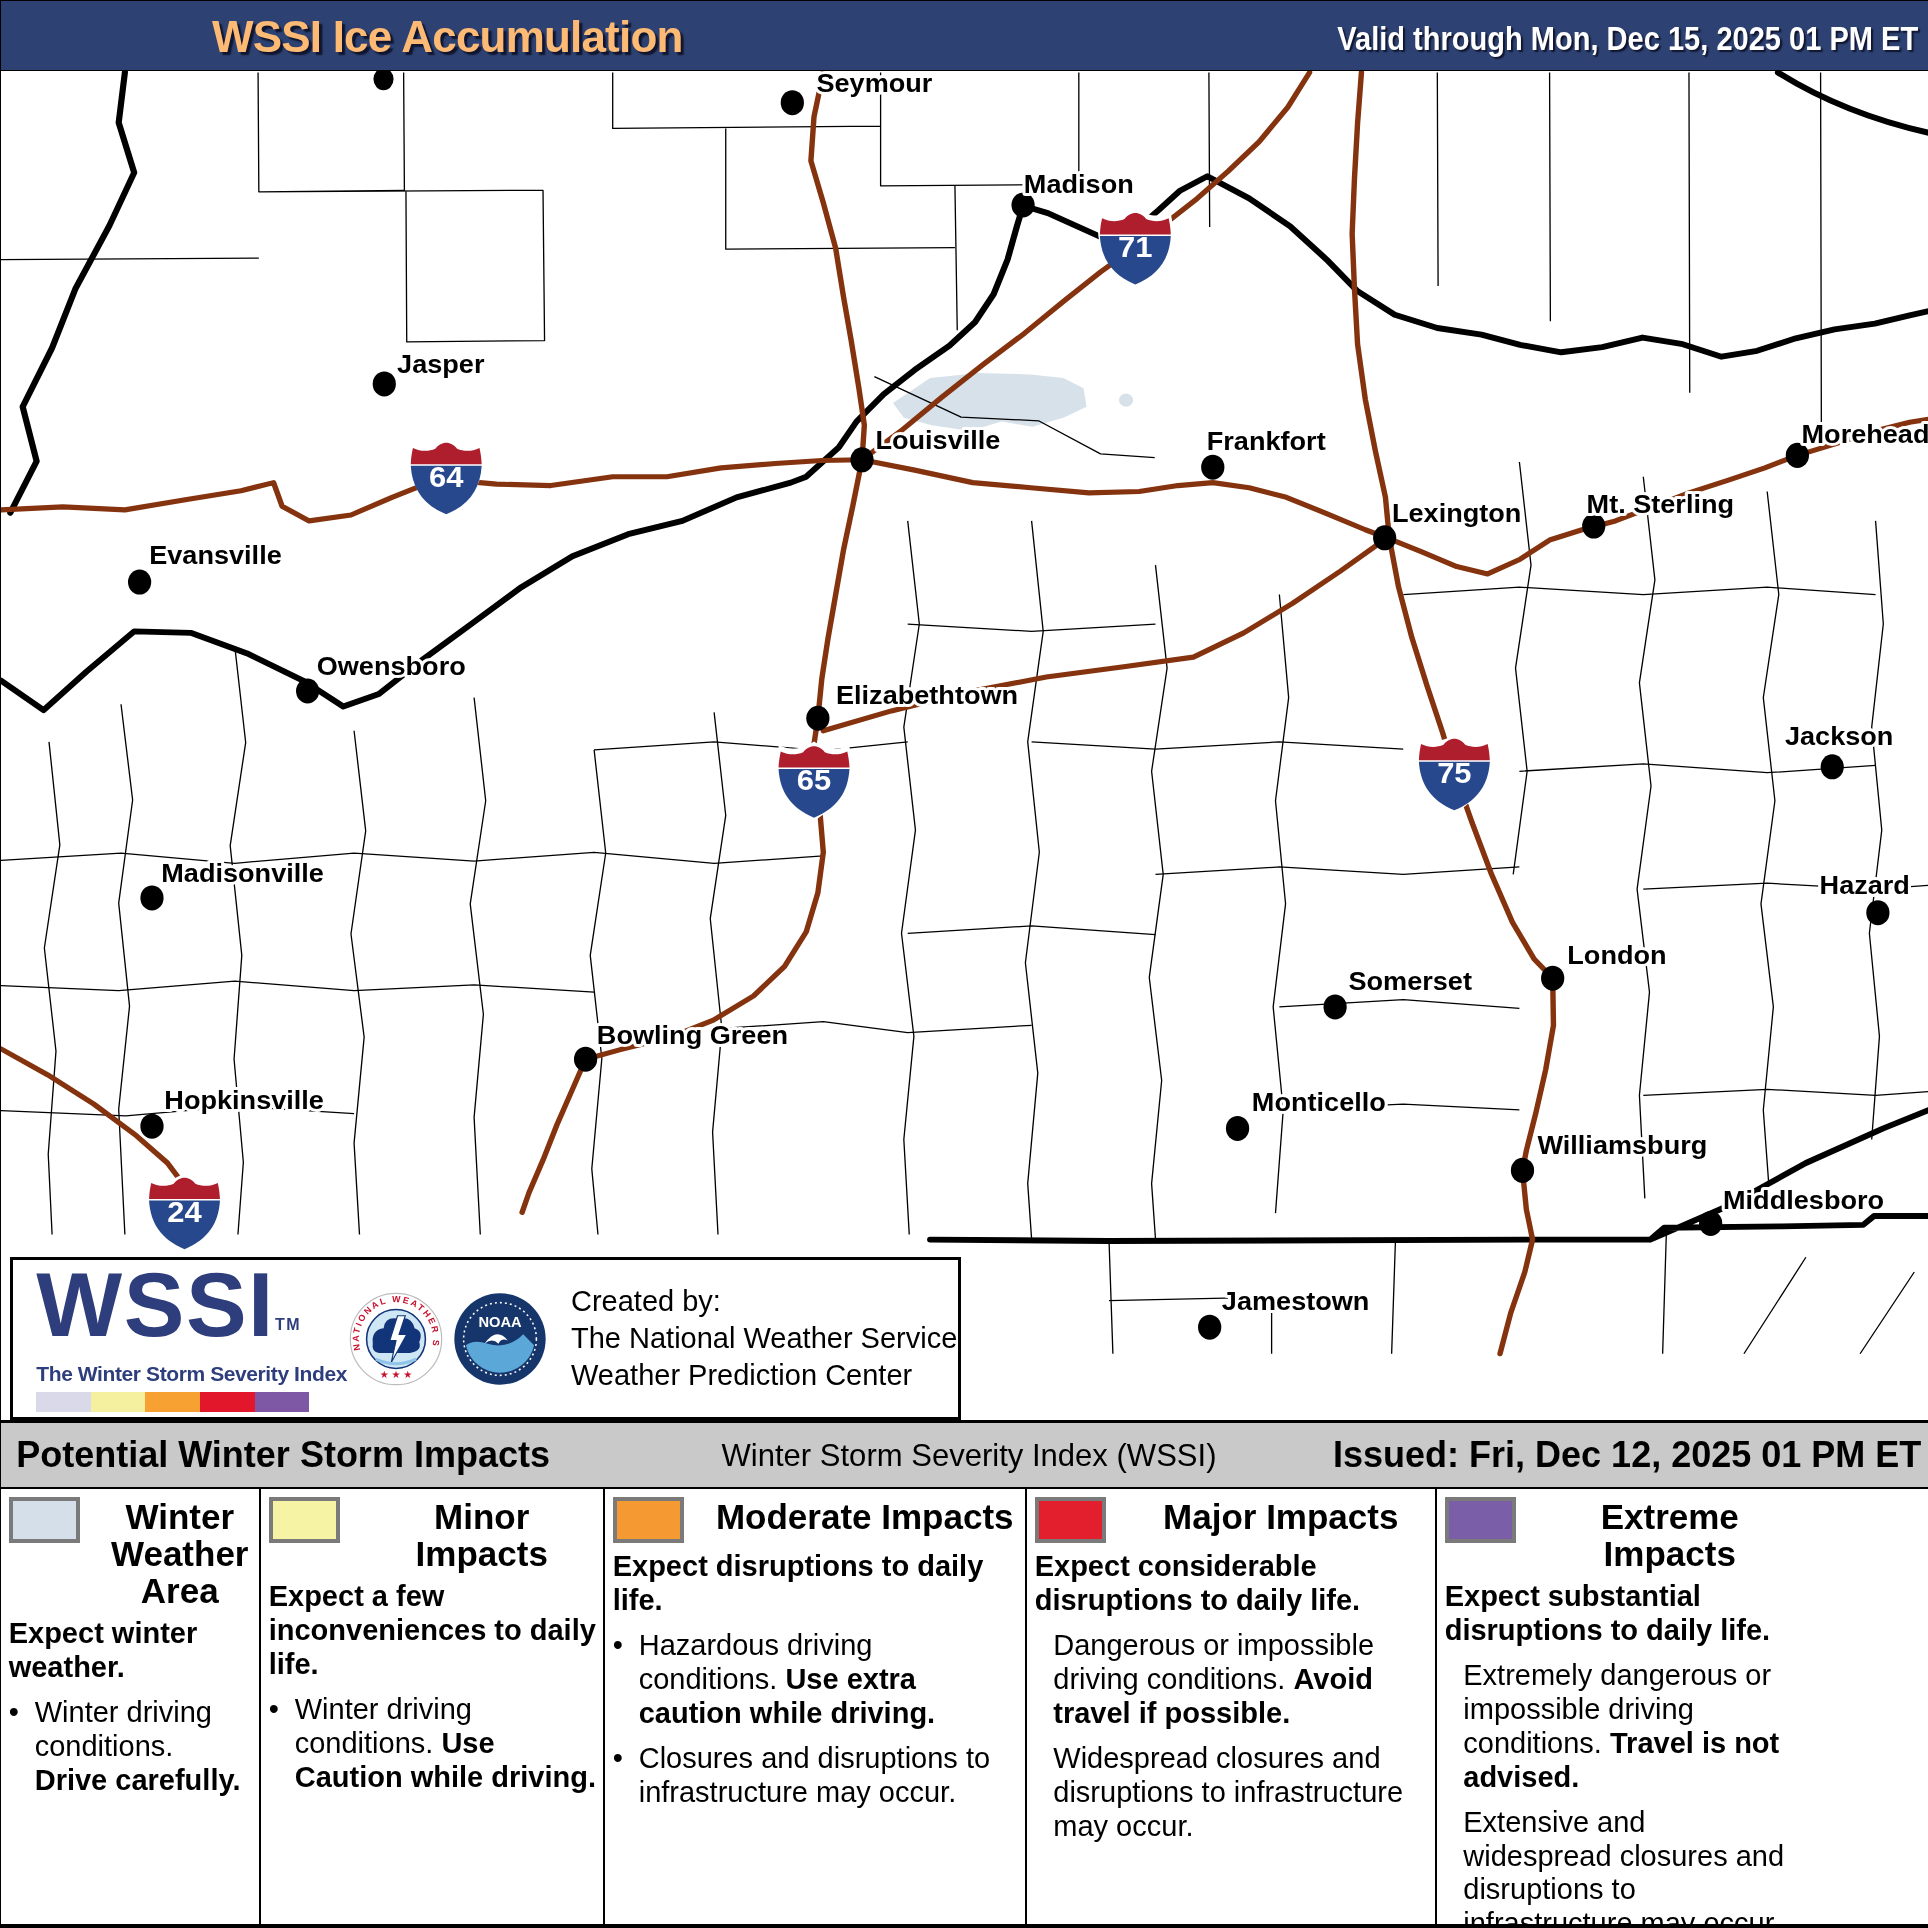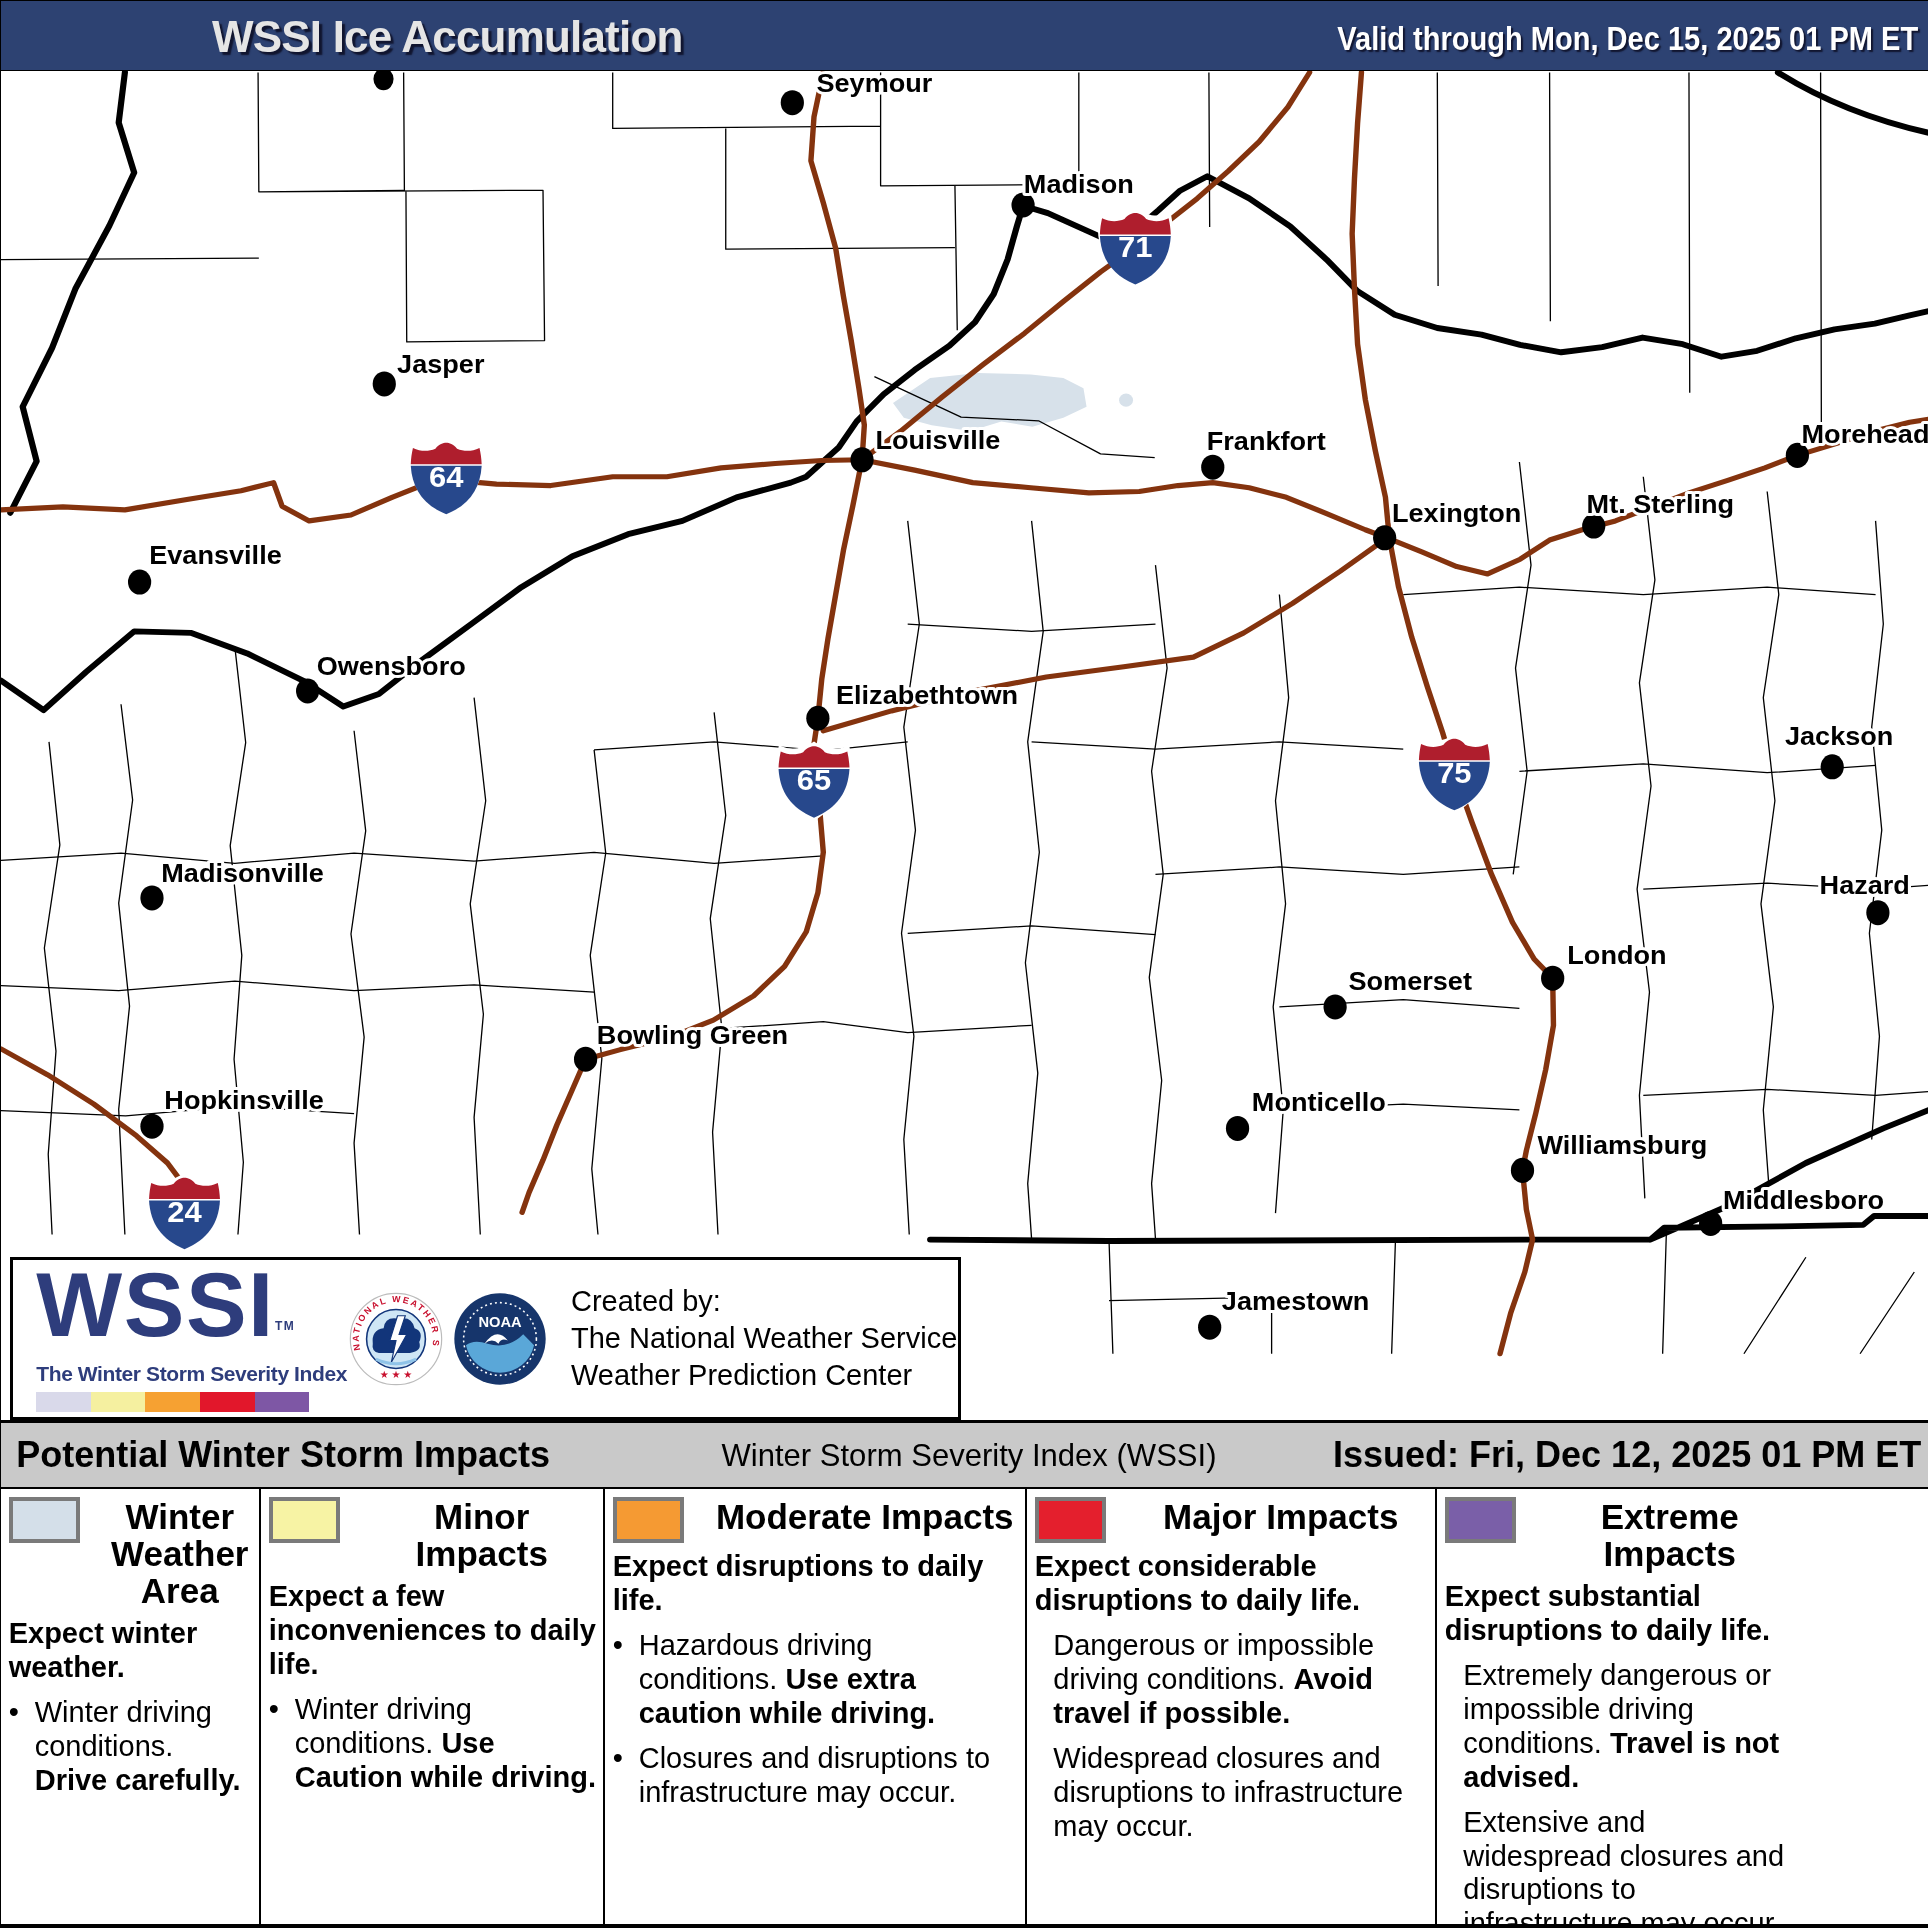--- a/index.html
+++ b/index.html
@@ -3,21 +3,21 @@
 <meta charset="utf-8">
 <style>
   html,body{margin:0;padding:0;}
   body{width:1928px;height:1928px;position:relative;background:#fff;
        font-family:"Liberation Sans",sans-serif;overflow:hidden;}
   .page{position:absolute;inset:0;border:1.5px solid #000;box-sizing:border-box;}
 
   
   .hdr{position:absolute;left:0;top:0;width:1928px;height:70px;background:var(--navy,#2D4272);
        border-bottom:1.5px solid #000;box-sizing:border-box;z-index:6;}
-  .hdr-title{position:absolute;left:211px;top:11px;font-size:44px;font-weight:bold;color:#e5e5e5;
+  .hdr-title{position:absolute;left:211px;top:11px;font-size:44px;font-weight:bold;color:#fdba74;
        letter-spacing:-0.8px;text-shadow:3.1px 3.1px 1.5px rgba(10,10,30,.8);white-space:nowrap;}
   .hdr-valid{position:absolute;right:11px;top:18.6px;font-size:33px;font-weight:bold;color:#fff;
        transform:scaleX(.88);transform-origin:right center;
        text-shadow:2.3px 2.3px 1.5px rgba(10,10,30,.8);white-space:nowrap;}
 
   
   #mapsvg{position:absolute;left:0;top:70px;z-index:1;background:#fff;}
   .county{fill:none;stroke:#000;stroke-width:1.7;stroke-linejoin:round;}
   .state{fill:none;stroke:#000;stroke-width:8;stroke-linecap:round;stroke-linejoin:round;}
   .road{fill:none;stroke:var(--road,#84330E);stroke-width:7;stroke-linecap:round;stroke-linejoin:round;}
@@ -28,21 +28,21 @@
   .shield-outline{fill:#fff;stroke:#fff;stroke-width:9;}
   .shield-crown{fill:var(--shield-red,#AF1E2D);}
   .shield-body{fill:var(--shield-blue,#27488C);}
   .shield-num{font-family:"Liberation Sans",sans-serif;font-size:40px;font-weight:bold;fill:#fff;text-anchor:middle;}
 
   
   .credit{position:absolute;left:9.3px;top:1256px;width:951px;height:163px;background:#fff;
       border:3.9px solid #000;box-sizing:border-box;z-index:5;display:flex;align-items:center;}
   .wssi-logo{width:290px;padding-left:23px;flex:none;}
   .wssi-word{font-size:91px;font-weight:bold;color:var(--logo-navy,#2E3D7C);line-height:.88;letter-spacing:1.5px;}
-  .wssi-tm{font-size:12px;vertical-align:6.2px;font-weight:bold;}
+  .wssi-tm{font-size:16px;vertical-align:6.2px;font-weight:bold;}
   .wssi-sub{font-size:21px;font-weight:bold;color:var(--logo-navy,#2E3D7C);margin-top:17px;letter-spacing:-0.4px;white-space:nowrap;}
   .wssi-strip{display:flex;width:273px;height:20px;margin-top:6.2px;}
   .wssi-strip span{flex:1;}
   .seals{display:flex;gap:7.7px;margin-left:22px;flex:none;}
   .credit-text{margin-left:23px;font-size:29px;color:#000;line-height:1.28;}
 
   
   .bar{position:absolute;left:0;top:1419px;width:1928px;height:70px;background:var(--bar-bg,#C9C9C9);
       border-top:3.1px solid #000;border-bottom:3.1px solid #000;box-sizing:border-box;z-index:6;}
   .bar-left{position:absolute;left:6.2px;top:11px;font-size:36px;font-weight:bold;color:#000;margin-left:9px;}

